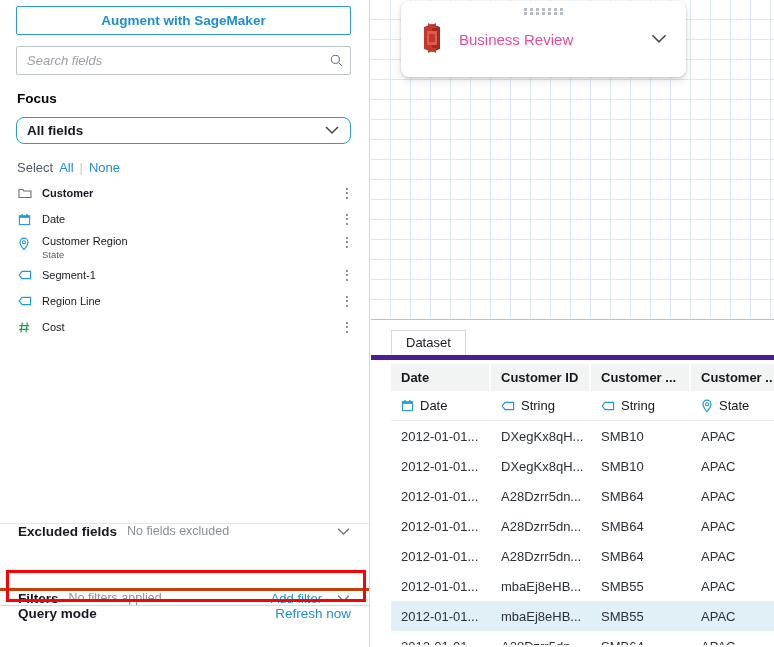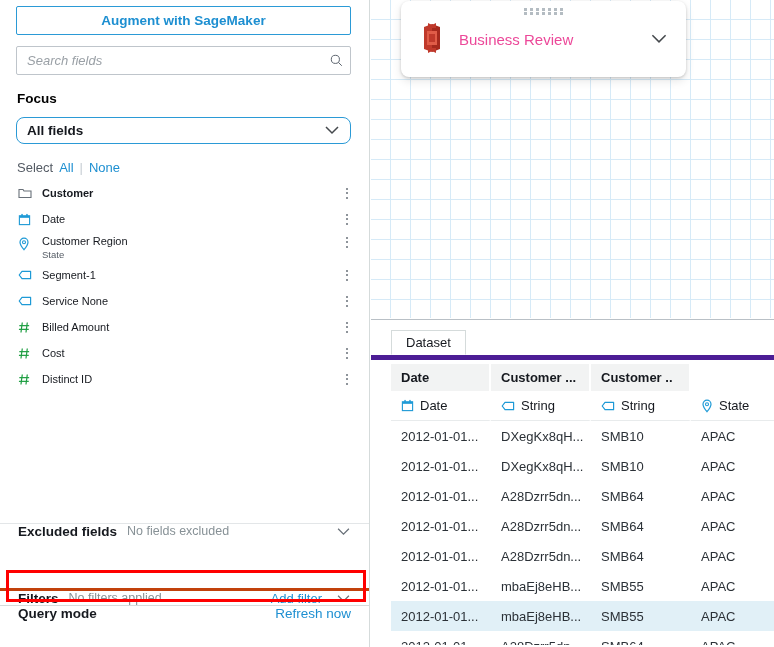--- a/index.html
+++ b/index.html
@@ -267,81 +267,41 @@
             <i></i>
           </span>
         </div>
         <div class="field-row">
           <span class="fic">
             <svg xmlns="http://www.w3.org/2000/svg" width="14" height="10" viewBox="0 0 14 10">
               <path d="M4 1.3h8.6v7.4H4L1.2 5z" fill="none" stroke="#1e9ad6" stroke-width="1.2" stroke-linejoin="round"></path>
             </svg>
           </span>
           <span class="field-txt">
-            <span class="field-name">Service None</span>
+            <span class="field-name">Region Line</span>
           </span>
           <span class="kebab">
             <i></i>
             <i></i>
             <i></i>
           </span>
         </div>
         <div class="field-row">
           <span class="fic">
             <svg xmlns="http://www.w3.org/2000/svg" width="13" height="13" viewBox="0 0 14 14">
               <g stroke="#1d9e41" stroke-width="1.3">
                 <line x1="4.6" y1="1.6" x2="3.2" y2="12.4"></line>
                 <line x1="10" y1="1.6" x2="8.6" y2="12.4"></line>
                 <line x1="1.4" y1="5" x2="12" y2="5"></line>
                 <line x1="1" y1="9" x2="11.6" y2="9"></line>
               </g>
             </svg>
           </span>
           <span class="field-txt">
-            <span class="field-name">Billed Amount</span>
-          </span>
-          <span class="kebab">
-            <i></i>
-            <i></i>
-            <i></i>
-          </span>
-        </div>
-        <div class="field-row">
-          <span class="fic">
-            <svg xmlns="http://www.w3.org/2000/svg" width="13" height="13" viewBox="0 0 14 14">
-              <g stroke="#1d9e41" stroke-width="1.3">
-                <line x1="4.6" y1="1.6" x2="3.2" y2="12.4"></line>
-                <line x1="10" y1="1.6" x2="8.6" y2="12.4"></line>
-                <line x1="1.4" y1="5" x2="12" y2="5"></line>
-                <line x1="1" y1="9" x2="11.6" y2="9"></line>
-              </g>
-            </svg>
-          </span>
-          <span class="field-txt">
             <span class="field-name">Cost</span>
-          </span>
-          <span class="kebab">
-            <i></i>
-            <i></i>
-            <i></i>
-          </span>
-        </div>
-        <div class="field-row">
-          <span class="fic">
-            <svg xmlns="http://www.w3.org/2000/svg" width="13" height="13" viewBox="0 0 14 14">
-              <g stroke="#1d9e41" stroke-width="1.3">
-                <line x1="4.6" y1="1.6" x2="3.2" y2="12.4"></line>
-                <line x1="10" y1="1.6" x2="8.6" y2="12.4"></line>
-                <line x1="1.4" y1="5" x2="12" y2="5"></line>
-                <line x1="1" y1="9" x2="11.6" y2="9"></line>
-              </g>
-            </svg>
-          </span>
-          <span class="field-txt">
-            <span class="field-name">Distinct ID</span>
           </span>
           <span class="kebab">
             <i></i>
             <i></i>
             <i></i>
           </span>
         </div>
       </div>
 
     <div class="sect" id="sect-excluded">
@@ -410,20 +370,21 @@
     </div>
   </div>
 
   <div id="data-panel">
     <div class="tabs" id="tabs">
         <div class="tab">Dataset</div>
       </div>
     <div class="tbl">
       <div class="trow" id="hdr-row">
           <div class="th">Date</div>
+          <div class="th">Customer ID</div>
           <div class="th">Customer ...</div>
           <div class="th">Customer ..</div>
         </div>
       <div class="trow" id="type-row">
           <div class="ttype">
             <span style="display: inline-flex; align-items: center;">
               <svg xmlns="http://www.w3.org/2000/svg" width="13" height="13" viewBox="0 0 14 14">
                 <rect x="1.5" y="3" width="11" height="9.5" fill="none" stroke="#1e9ad6" stroke-width="1.2"></rect>
                 <rect x="1.5" y="3" width="11" height="2.2" fill="#1e9ad6"></rect>
                 <rect x="3.6" y="1" width="1.5" height="2.6" fill="#1e9ad6"></rect>

